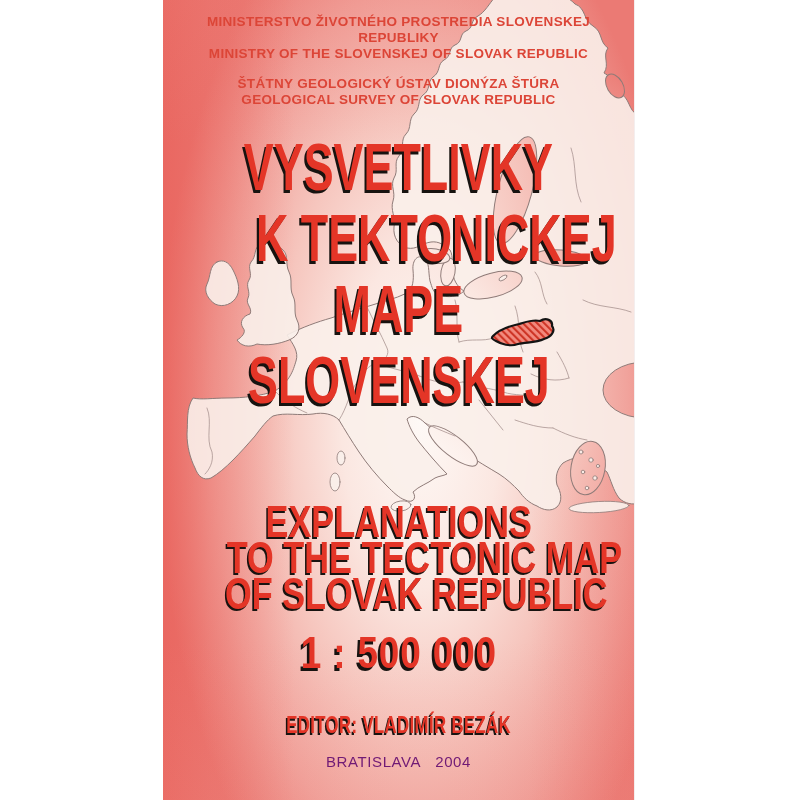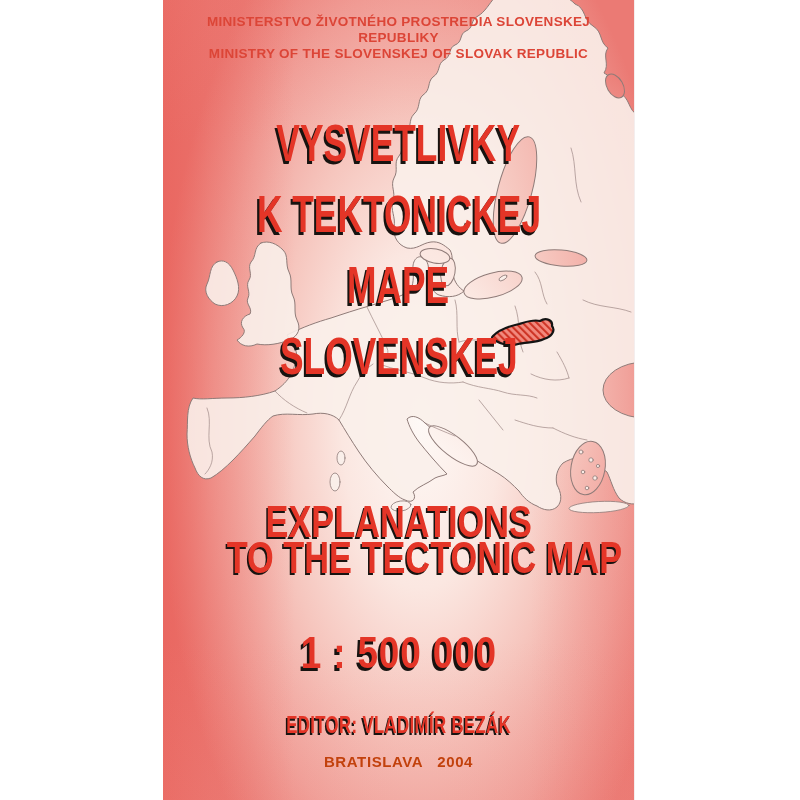--- a/index.html
+++ b/index.html
@@ -12,37 +12,37 @@
   .txt{position:absolute;left:8px;width:455px;text-align:center;}
 
   .org-header{top:14px;color:#dc4537;font-weight:bold;font-size:13.5px;line-height:16px;
               letter-spacing:0.3px;}
   .org-header p{margin:0;}
   .org-header p + p{margin-top:14px;}
 
   .disp{color:#e43527;font-weight:bold;}
   .disp .ln{display:inline-block;white-space:nowrap;transform-origin:50% 50%;}
 
-  .title-sk{top:108px;font-size:52px;line-height:71px;
+  .title-sk{top:132px;font-size:66px;line-height:71px;
             text-shadow:-3px 3px 0 #171310;}
   .title-sk .ln{transform:scaleX(0.68);}
 
   .title-en{top:504px;font-size:44px;line-height:36px;
             text-shadow:-2px 2px 0 #171310;}
   .title-en .ln{transform:scaleX(0.78);}
 
   .scale-line{top:624px;font-size:44px;line-height:58px;
               text-shadow:-3px 3px 0 #171310;}
   .scale-line .ln{transform:scaleX(0.84);letter-spacing:1px;}
 
   .editor-line{top:708px;font-size:24px;line-height:34px;
                text-shadow:-2px 2px 0 #171310;}
   .editor-line .ln{transform:scaleX(0.70);letter-spacing:0.5px;}
 
-  .imprint{top:753px;color:#c2410c;font-weight:bold;font-size:15px;letter-spacing:0.6px;}
+  .imprint{top:753px;color:#701a75;font-weight:normal;font-size:15px;letter-spacing:0.6px;}
   .imprint .year{margin-left:14px;}
 </style>
 </head>
 <body>
 
 <div class="page">
   <div class="cover">
 
     <svg width="471" height="800" viewBox="0 0 471 800" aria-hidden="true">
       <defs>
@@ -168,32 +168,37 @@
                C 383 317 390 320 389 326 C 393 331 388 337 381 339
                C 373 343 363 342 355 344 C 347 347 338 344 333 341
                C 329 339 328 338 330 336 Z"></path>
     </svg>
 
     <div class="txt org-header">
       <p>
         <span>MINISTERSTVO ŽIVOTNÉHO PROSTREDIA SLOVENSKEJ REPUBLIKY</span><br>
         <span>MINISTRY OF THE SLOVENSKEJ OF SLOVAK REPUBLIC</span>
       </p>
+      <p>
+        <span>ŠTÁTNY GEOLOGICKÝ ÚSTAV DIONÝZA ŠTÚRA</span><br>
+        <span>GEOLOGICAL SURVEY OF SLOVAK REPUBLIC</span>
+      </p>
     </div>
 
     <div class="txt disp title-sk">
       <div><span class="ln">VYSVETLIVKY</span></div>
       <div><span class="ln">K TEKTONICKEJ</span></div>
       <div><span class="ln">MAPE</span></div>
       <div><span class="ln">SLOVENSKEJ</span></div>
     </div>
 
     <div class="txt disp title-en">
       <div><span class="ln">EXPLANATIONS</span></div>
       <div><span class="ln">TO THE TECTONIC MAP</span></div>
+      <div><span class="ln">OF SLOVAK REPUBLIC</span></div>
     </div>
 
     <div class="txt disp scale-line">
       <span class="ln">1 : 500 000</span>
     </div>
 
     <div class="txt disp editor-line">
       <span class="ln">EDITOR: VLADIMÍR BEZÁK</span>
     </div>
 

